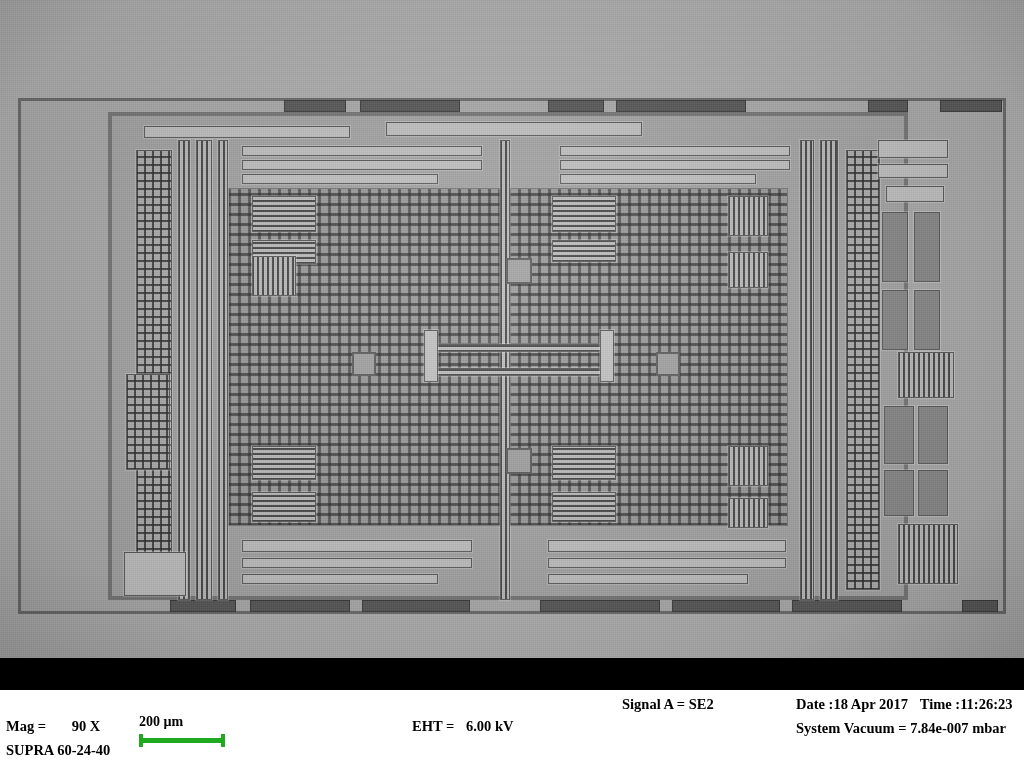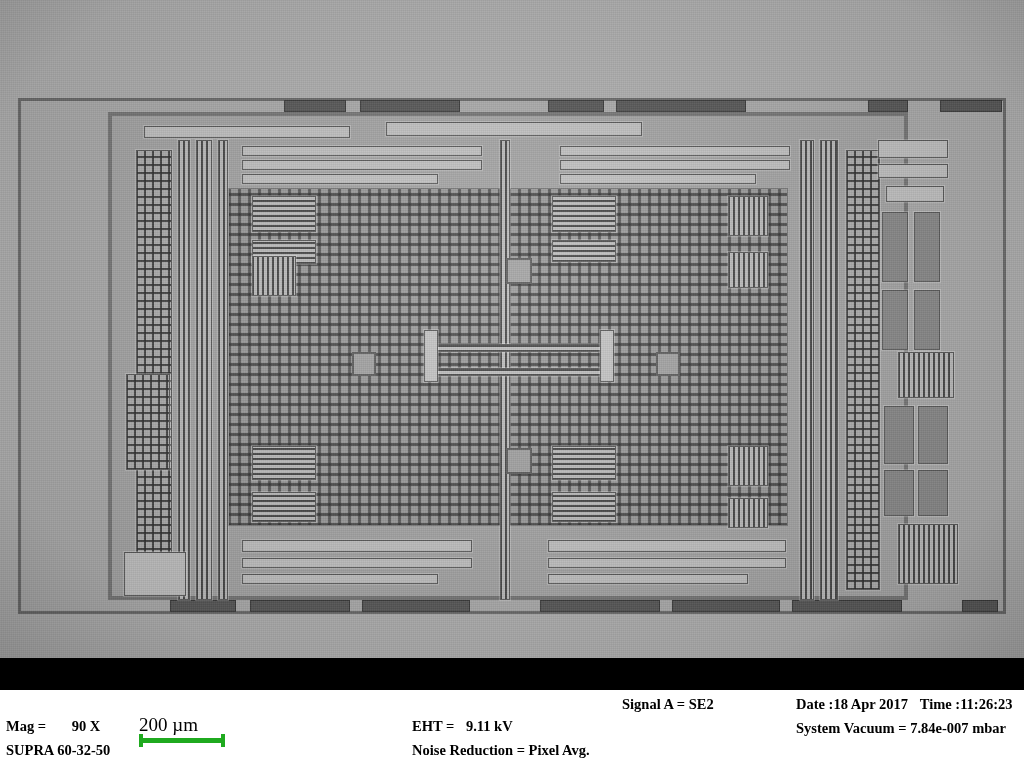--- a/index.html
+++ b/index.html
@@ -172,22 +172,22 @@
     width: 4px;
     height: 13px;
     background: #1faa1f;
   }
   #scalebar-line::before { left: 0; }
   #scalebar-line::after  { right: 0; }
   .scale-label {
     position: absolute;
     left: 139px;
     top: 714px;
-    font-size: 19px;
-    font-weight: normal;
+    font-size: 14px;
+    font-weight: bold;
     white-space: nowrap;
   }
 </style>
 </head>
 <body>
 
 <div id="screen">
 
   <div id="sem-image">
 
@@ -286,30 +286,29 @@
   <div id="info-bar">
     <div class="mag-zoom-tag" style="top:34px;">= 20000</div>
 
     <div id="databar">
 
       <div class="db-col" id="col-mag">
         <div class="db-line" style="margin-top:24px;">
           <span class="bold">Mag =</span>
           <span class="bold" style="margin-left:22px;">90 X</span>
         </div>
-        <div class="db-line bold">SUPRA 60-32-50</div>
+        <div class="db-line bold">SUPRA 60-24-40</div>
       </div>
 
 
       <div class="db-col" id="col-eht">
         <div class="db-line" style="margin-top:24px;">
           <span class="bold">EHT =</span>
-          <span class="bold" style="margin-left:8px;">9.11 kV</span>
+          <span class="bold" style="margin-left:8px;">6.00 kV</span>
         </div>
-        <div class="db-line bold">Noise Reduction = Pixel Avg.</div>
       </div>
 
       <div class="db-col" id="col-sig">
         <div class="db-line bold" style="margin-top:2px;">Signal A = SE2</div>
       </div>
 
       <div class="db-col" id="col-date">
         <div class="db-line" style="margin-top:2px;">
           <span class="bold">Date :18 Apr 2017</span>
           <span class="bold" style="margin-left:8px;">Time :11:26:23</span>

